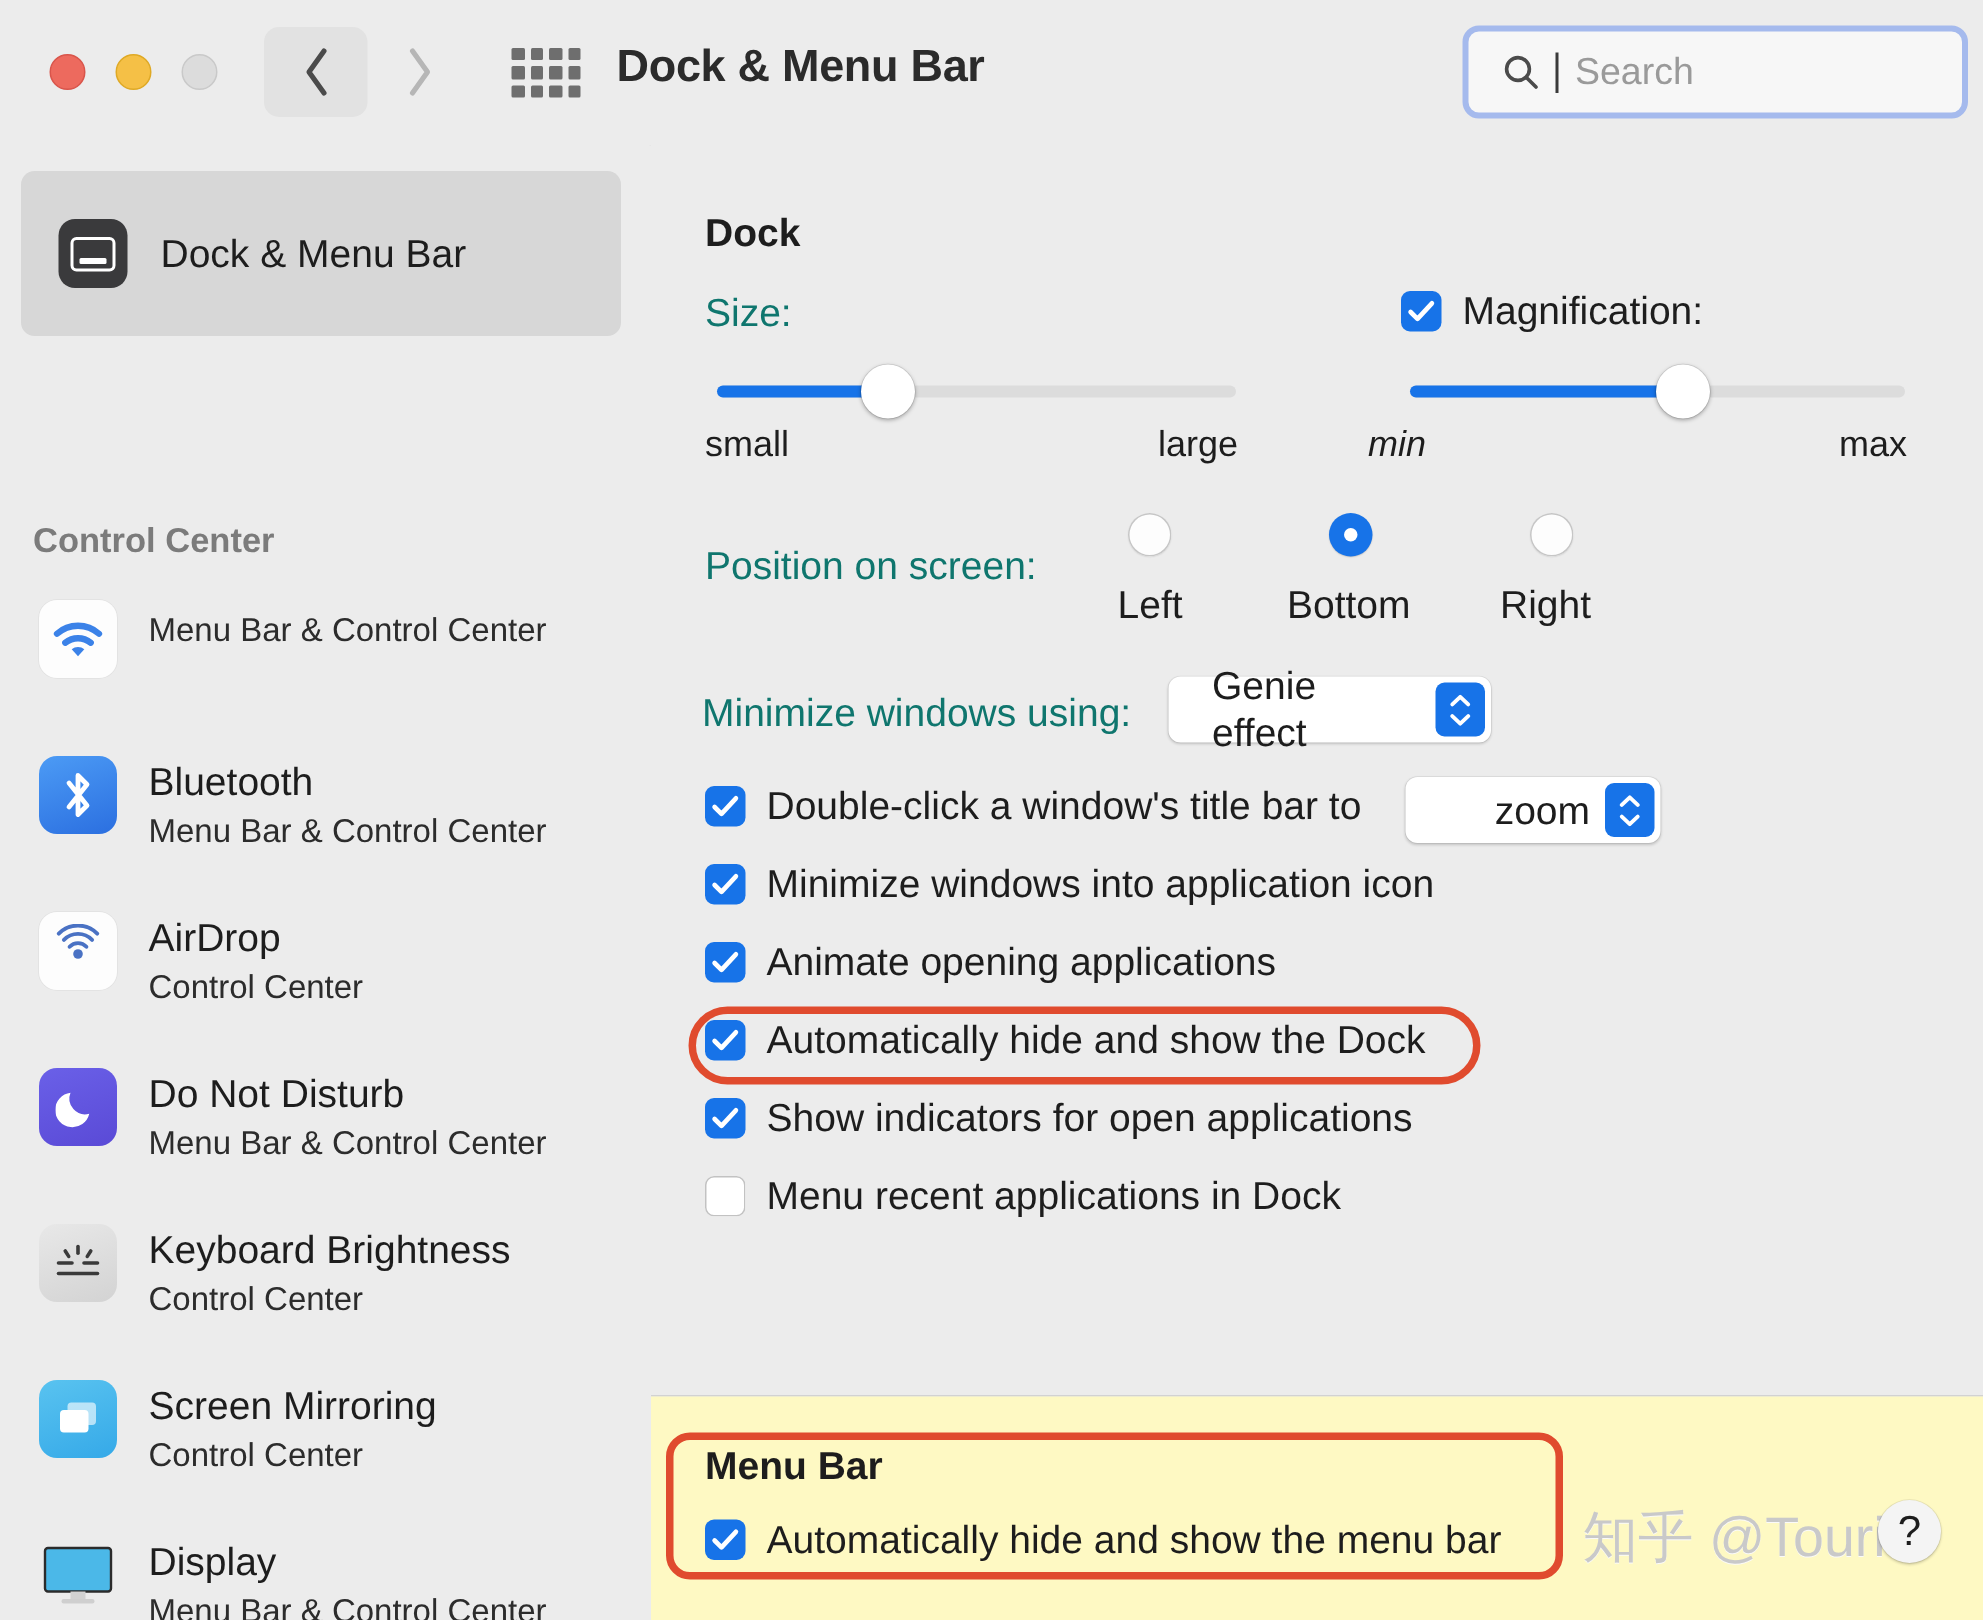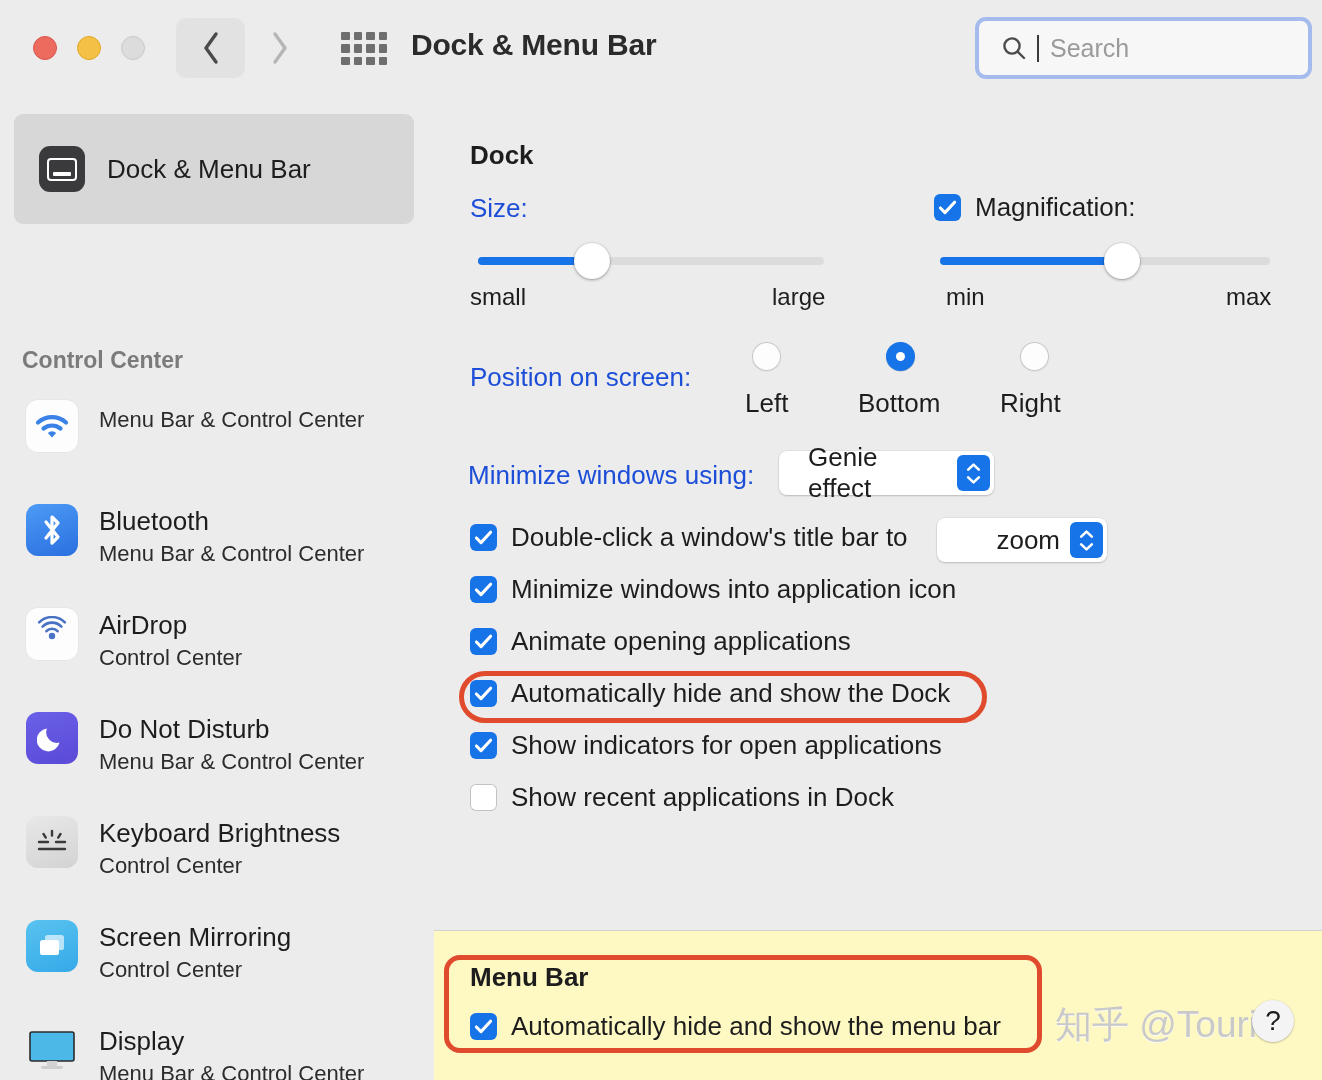--- a/index.html
+++ b/index.html
@@ -124,21 +124,21 @@
   .sbicon.bluegrad { background: linear-gradient(160deg, #4c9bf5 0%, #2b6fe0 100%); }
   .sbicon.purple   { background: linear-gradient(160deg, #6a60e8 0%, #5a4ad6 100%); }
   .sbicon.graygrad { background: linear-gradient(160deg, #e8e8e8 0%, #d3d3d3 100%); }
   .sbicon.cyan     { background: linear-gradient(160deg, #59c3f0 0%, #35a9e8 100%); }
   .sbicon.plain    { background: transparent; }
 
   
   .detail { position: absolute; left: 434px; top: 97px; width: 888px; height: 833px; }
 
   .section-title { position: absolute; font-size: 26px; font-weight: 700; color: #1d1d1d; }
-  .lbl { position: absolute; font-size: 26px; color: #1d4ed8; }
+  .lbl { position: absolute; font-size: 26px; color: #0f766e; }
   .sublbl { position: absolute; font-size: 24px; color: #1d1d1d; }
 
   .slider { position: absolute; height: 8px; border-radius: 4px; background: #dcdcdc; }
   .slider .fill { position: absolute; left: 0; top: 0; height: 8px; border-radius: 4px; background: #1773e8; }
   .slider .knob {
     position: absolute; top: -14px; width: 36px; height: 36px;
     border-radius: 50%; background: #fff;
     box-shadow: 0 1px 3px rgba(0,0,0,.34), 0 0 0 0.5px rgba(0,0,0,.10);
   }
 
@@ -389,21 +389,21 @@
         <svg class="tick" viewBox="0 0 27 27">
             <path d="M6.4 14 L11 18.6 L20.6 8.2"></path>
           </svg>
       </span>
       <span class="cl">Magnification:</span>
     </div>
     <div class="slider" style="left:506px; top:160px; width:330px;">
       <div class="fill" style="width:55%;"></div>
       <div class="knob" style="left:calc(55% - 18px);"></div>
     </div>
-    <div class="sublbl" style="left:512px; top:186px;">min</div>
+    <div class="sublbl" style="left:478px; top:186px;font-style:italic;">min</div>
     <div class="sublbl" style="left:792px; top:186px;text-align:center;">max</div>
 
     <div class="lbl" style="left:36px; top:265px;">Position on screen:</div>
 
     <div class="radio" style="left:318px; top:245px;"></div>
     <div class="radio on" style="left:452px; top:245px;"></div>
     <div class="radio" style="left:586px; top:245px;"></div>
 
     <div class="sublbl" style="left:311px; top:291px; font-size:26px;">Left</div>
     <div class="sublbl" style="left:424px; top:291px; font-size:26px;">Bottom</div>
@@ -473,21 +473,21 @@
       <span class="cbox on" style="position:relative;">
         <svg class="tick" viewBox="0 0 27 27">
             <path d="M6.4 14 L11 18.6 L20.6 8.2"></path>
           </svg>
       </span>
       <span class="cl">Show indicators for open applications</span>
     </div>
 
     <div class="cbrow" style="left:36px; top:685px;">
       <span class="cbox off" style="position:relative;"></span>
-      <span class="cl">Show recent applications in Dock</span>
+      <span class="cl">Menu recent applications in Dock</span>
     </div>
 
   </div>
 
   <div class="menubar-pane">
     <div class="section-title" style="left:36px; top:31px;">Menu Bar</div>
     <div class="cbrow" style="left:36px; top:80px;">
       <span class="cbox on" style="position:relative;">
         <svg class="tick" viewBox="0 0 27 27">
             <path d="M6.4 14 L11 18.6 L20.6 8.2"></path>

